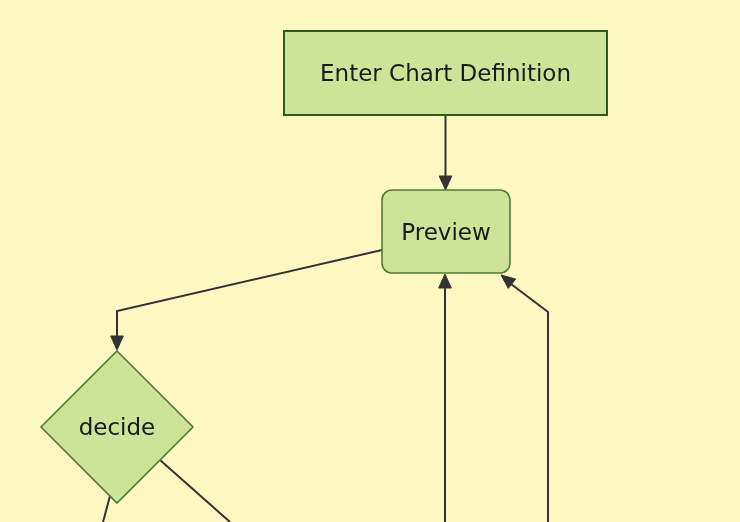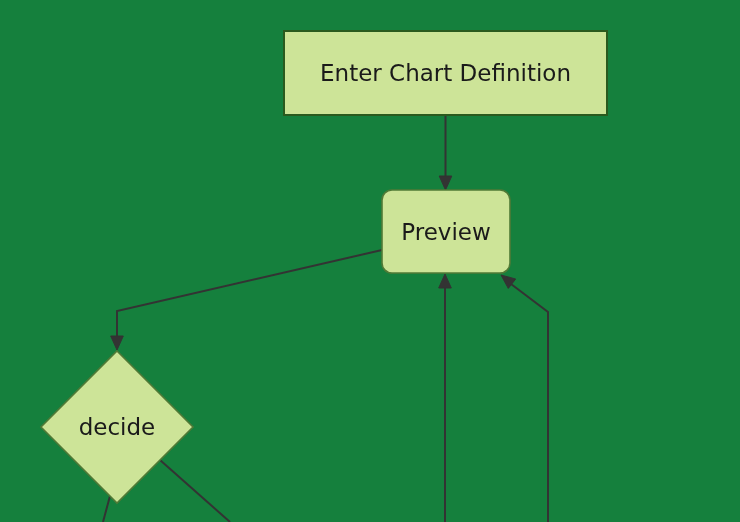--- a/index.html
+++ b/index.html
@@ -4,21 +4,21 @@
 <style>
   html, body {
     margin: 0;
     padding: 0;
     background: #ffffff;
   }
   .stage {
     position: relative;
     width: 740px;
     height: 522px;
-    background: #15803d;
+    background: #fef9c3;
     overflow: hidden;
   }
   svg {
     display: block;
   }
   .node-label {
     font-family: "DejaVu Sans", "Liberation Sans", sans-serif;
     font-size: 23px;
   }
   .edge-line {

